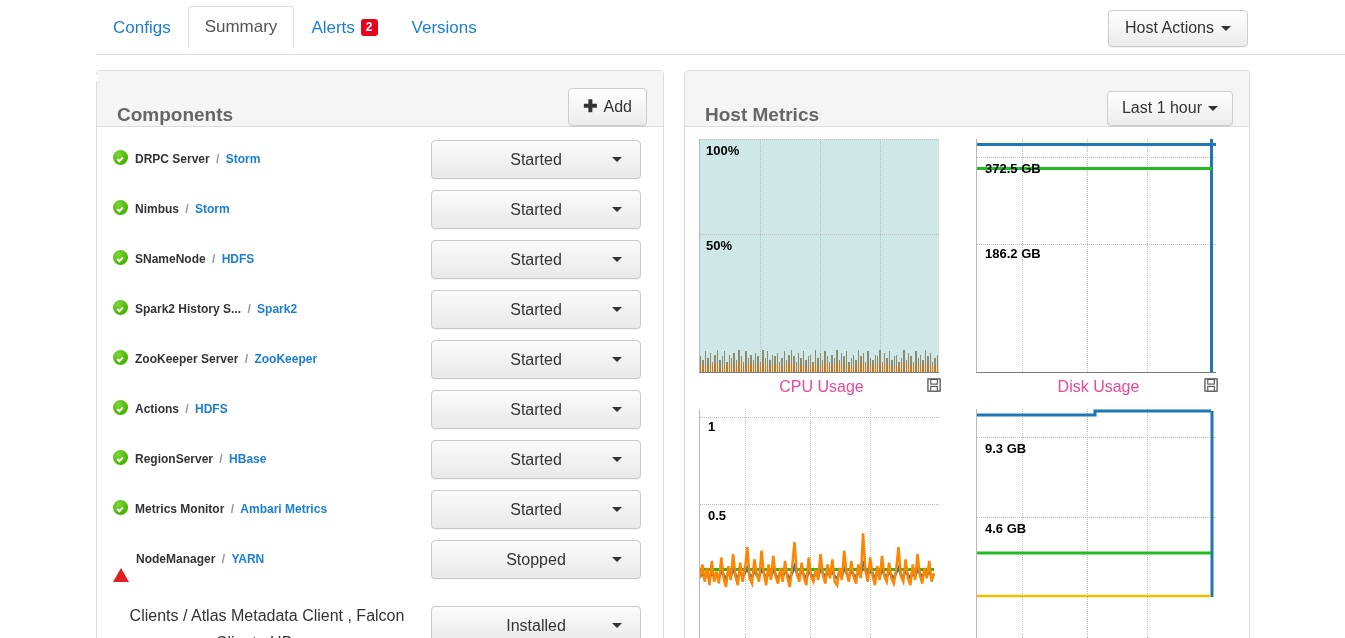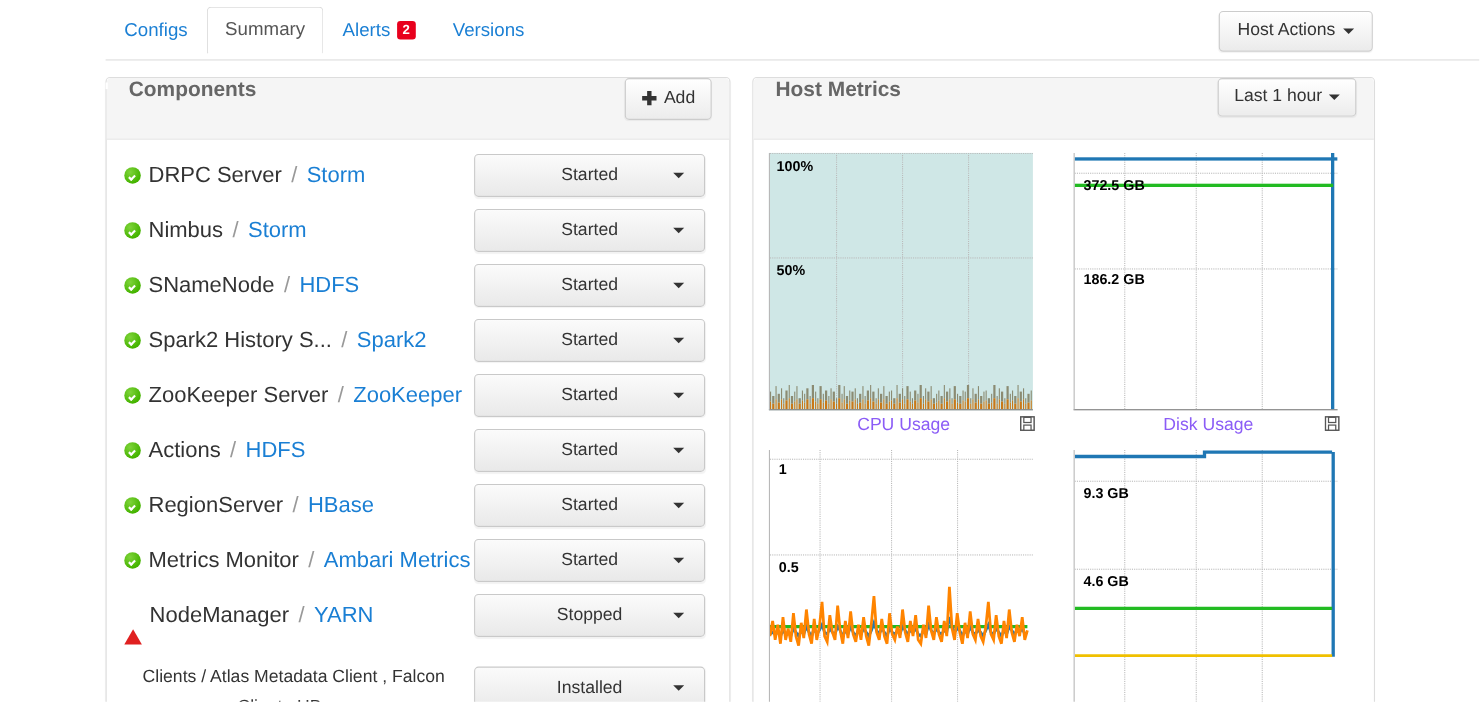--- a/index.html
+++ b/index.html
@@ -54,42 +54,42 @@
   }
 
   
   .panel {
     position: absolute; background: #ffffff;
     border: 1px solid #dddddd; border-radius: 4px;
     box-shadow: 0 1px 1px rgba(0,0,0,0.04);
   }
   .panel-head {
     height: 56px; background: #f5f5f5; border-bottom: 1px solid #dddddd;
-    border-radius: 4px 4px 0 0; display: flex; align-items: flex-start;
+    border-radius: 4px 4px 0 0; display: flex; align-items: flex-end;
     padding: 0 16px 0 20px; justify-content: space-between;
   }
   .panel-title { font-size: 19px; font-weight: bold; color: #666666; }
 
   .btn-sm {
     background: linear-gradient(to bottom, #ffffff 0%, #ececec 100%);
     border: 1px solid #cccccc; border-radius: 4px;
     font-size: 16px; color: #333333; cursor: pointer;
     padding: 7px 14px 8px 14px; display: flex; align-items: center; gap: 6px;
     box-shadow: 0 1px 1px rgba(0,0,0,0.05);
   }
 
   
   #components-panel { left: 96px; top: 70px; width: 568px; height: 600px; }
   .comp-body { padding: 9px 0 0 0; }
   .comp-row {
     display: flex; align-items: flex-start;
     padding: 0 22px 0 16px; min-height: 50px;
   }
   .comp-left { flex: 1; padding-top: 11px; padding-left: 0px; }
-  .comp-name-line { font-size: 20px; color: #333333; line-height: 25px; }
+  .comp-name-line { font-size: 12px; color: #333333; line-height: 25px; font-weight: bold; }
   .stat-icon {
     display: inline-block; width: 15px; height: 15px; margin-right: 7px;
     vertical-align: -2px; position: relative;
   }
   .ico-ok {
     border-radius: 50%;
     background: radial-gradient(circle at 35% 30%, #7fd43a 0%, #45b400 70%);
   }
   .ico-ok::after {
     content: ""; position: absolute; left: 3.5px; top: 6.5px;
@@ -143,21 +143,21 @@
   .gridh {
     position: absolute; left: 0; right: 0; height: 0;
     border-top: 1px dotted #bbbbbb;
   }
   .tick-label {
     position: absolute; font-size: 13px; font-weight: bold; color: #000000;
     white-space: nowrap; z-index: 5;
   }
   .chart-cap {
     display: flex; align-items: center; justify-content: center;
-    position: relative; height: 28px; font-size: 16px; color: #8b5cf6;
+    position: relative; height: 28px; font-size: 16px; color: #ec4899;
   }
   .save-ico { position: absolute; right: 2px; top: 5px; cursor: pointer; }
 
   .bars { position: absolute; left: 0; bottom: 0; width: 100%; height: 100%;
           display: flex; align-items: flex-end; }
   .bar { flex: 1 1 auto; margin-right: 1px; position: relative; }
   .bar i { display: block; width: 100%; }
 
   .hline { position: absolute; left: 0; right: 0; height: 2px; }
   .vline { position: absolute; top: 0; bottom: 0; width: 2px; }

